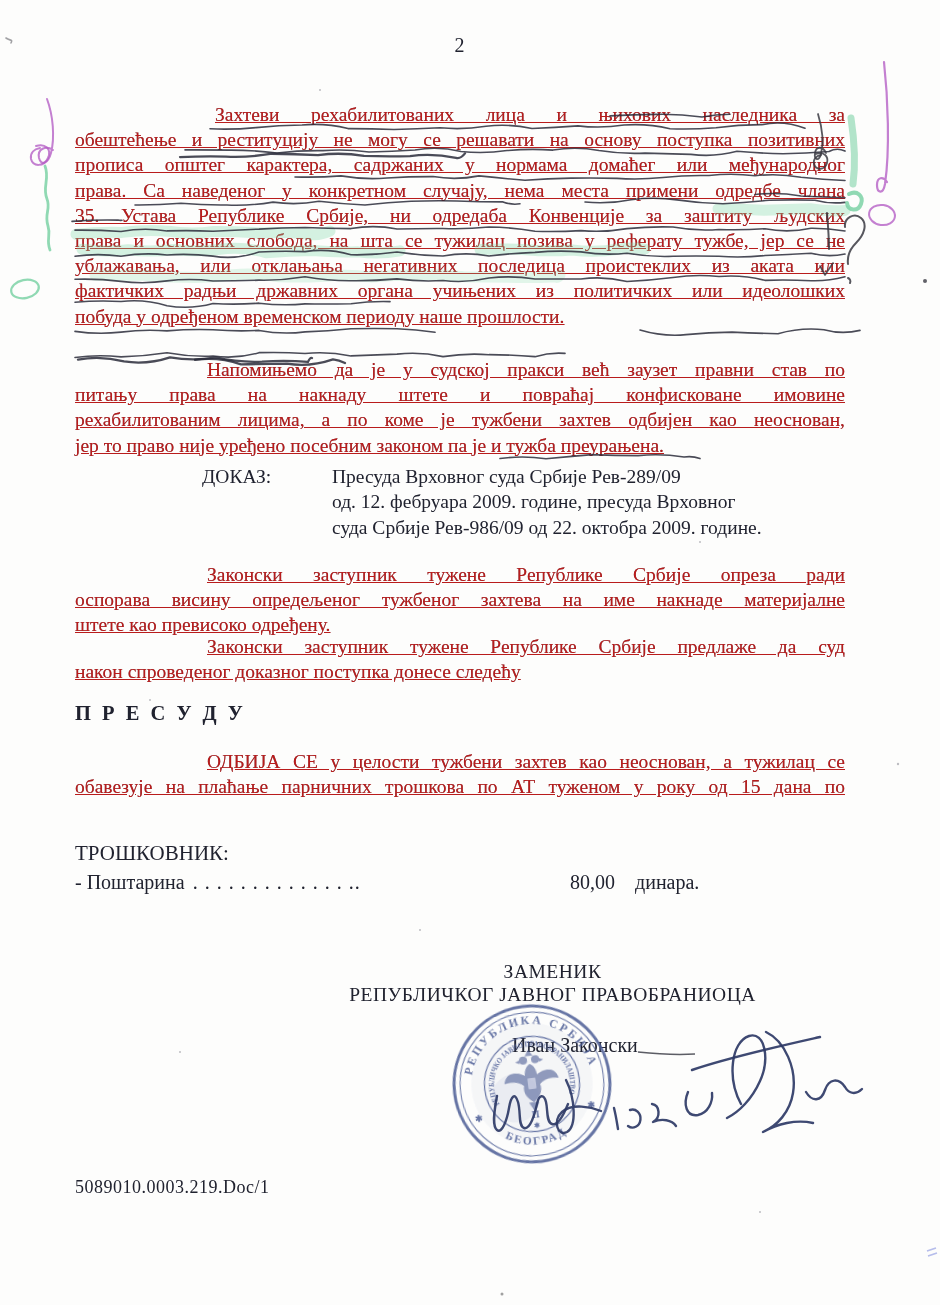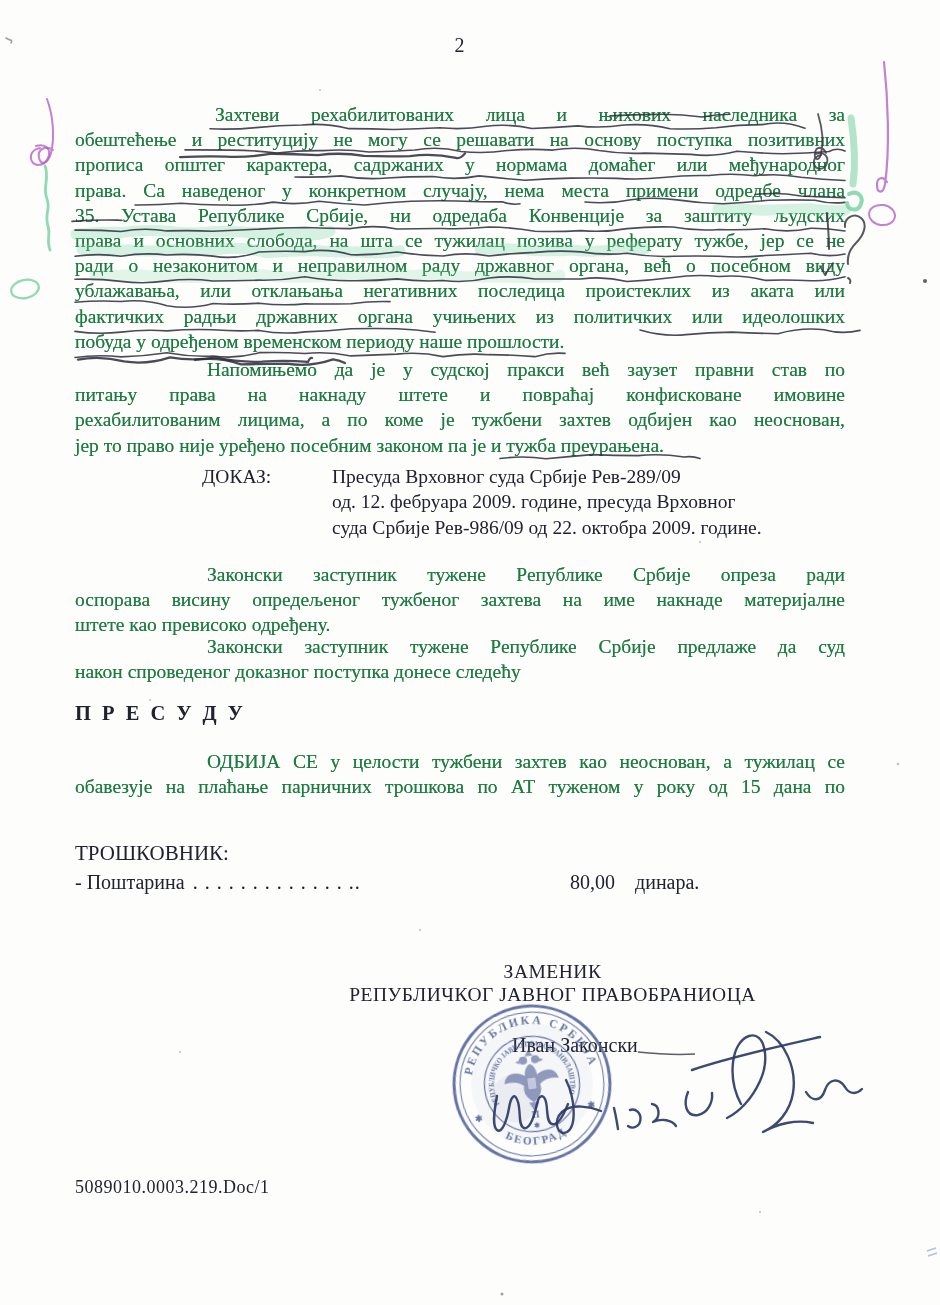--- a/index.html
+++ b/index.html
@@ -1,20 +1,20 @@
 <!DOCTYPE html>
 <html><head>
 <meta charset="utf-8">
 <style>
   html,body{margin:0;padding:0;}
   body{width:940px;height:1305px;background:#fcfcfb;overflow:hidden;
        font-family:"Liberation Serif", serif;color:#20222f;}
   #page{position:relative;width:940px;height:1305px;background:#fdfdfc;}
   .txt{position:absolute;left:75px;width:770px;font-size:19.5px;line-height:25.2px;
-       color:#15803d;text-shadow:0 0 .5px rgba(32,34,47,.55);}
+       color:#b91c1c;text-shadow:0 0 .5px rgba(32,34,47,.55);text-decoration:underline;}
   .ln{white-space:nowrap;}
   .ln.j{white-space:normal;text-align:justify;text-align-last:justify;}
   .ind{text-indent:132px;}
   .ind1{text-indent:140px;}
   #pagenum{position:absolute;left:75px;top:34px;width:770px;text-align:center;
        font-size:20px;letter-spacing:1px;}
   #dokaz{position:absolute;left:75px;top:464px;width:770px;font-size:19.5px;line-height:25.4px;}
   #dokaz .lbl{position:absolute;left:127px;top:0;}
   #dokaz .evlines{position:absolute;left:257px;top:0;width:500px;}
   #heading{position:absolute;left:75px;top:702px;width:770px;text-align:left;
@@ -52,21 +52,20 @@
 
   <div id="pagenum">2</div>
 
   <div class="txt" style="top:102px">
     <div class="ln j ind1">Захтеви рехабилитованих лица и њихових наследника за</div>
     <div class="ln j">обештећење и реституцију не могу се решавати на основу поступка позитивних</div>
     <div class="ln j">прописа општег карактера, садржаних у нормама домаћег или међународног</div>
     <div class="ln j">права. Са наведеног у конкретном случају, нема места примени одредбе члана</div>
     <div class="ln j">35. Устава Републике Србије, ни одредаба Конвенције за заштиту људских</div>
     <div class="ln j">права и основних слобода, на шта се тужилац позива у реферату тужбе, јер се не</div>
-    <div class="ln j">ради о незаконитом и неправилном раду државног органа, већ о посебном виду</div>
     <div class="ln j">ублажавања, или отклањања негативних последица проистеклих из аката или</div>
     <div class="ln j">фактичких радњи државних органа учињених из политичких или идеолошких</div>
     <div class="ln">побуда у одређеном временском периоду наше прошлости.</div>
   </div>
 
   <div class="txt" style="top:357px">
     <div class="ln j ind">Напомињемо да је у судској пракси већ заузет правни став по</div>
     <div class="ln j">питању права на накнаду штете и повраћај конфисковане имовине</div>
     <div class="ln j">рехабилитованим лицима, а по коме је тужбени захтев одбијен као неоснован,</div>
     <div class="ln">јер то право није уређено посебним законом па је и тужба преурањена.</div>

